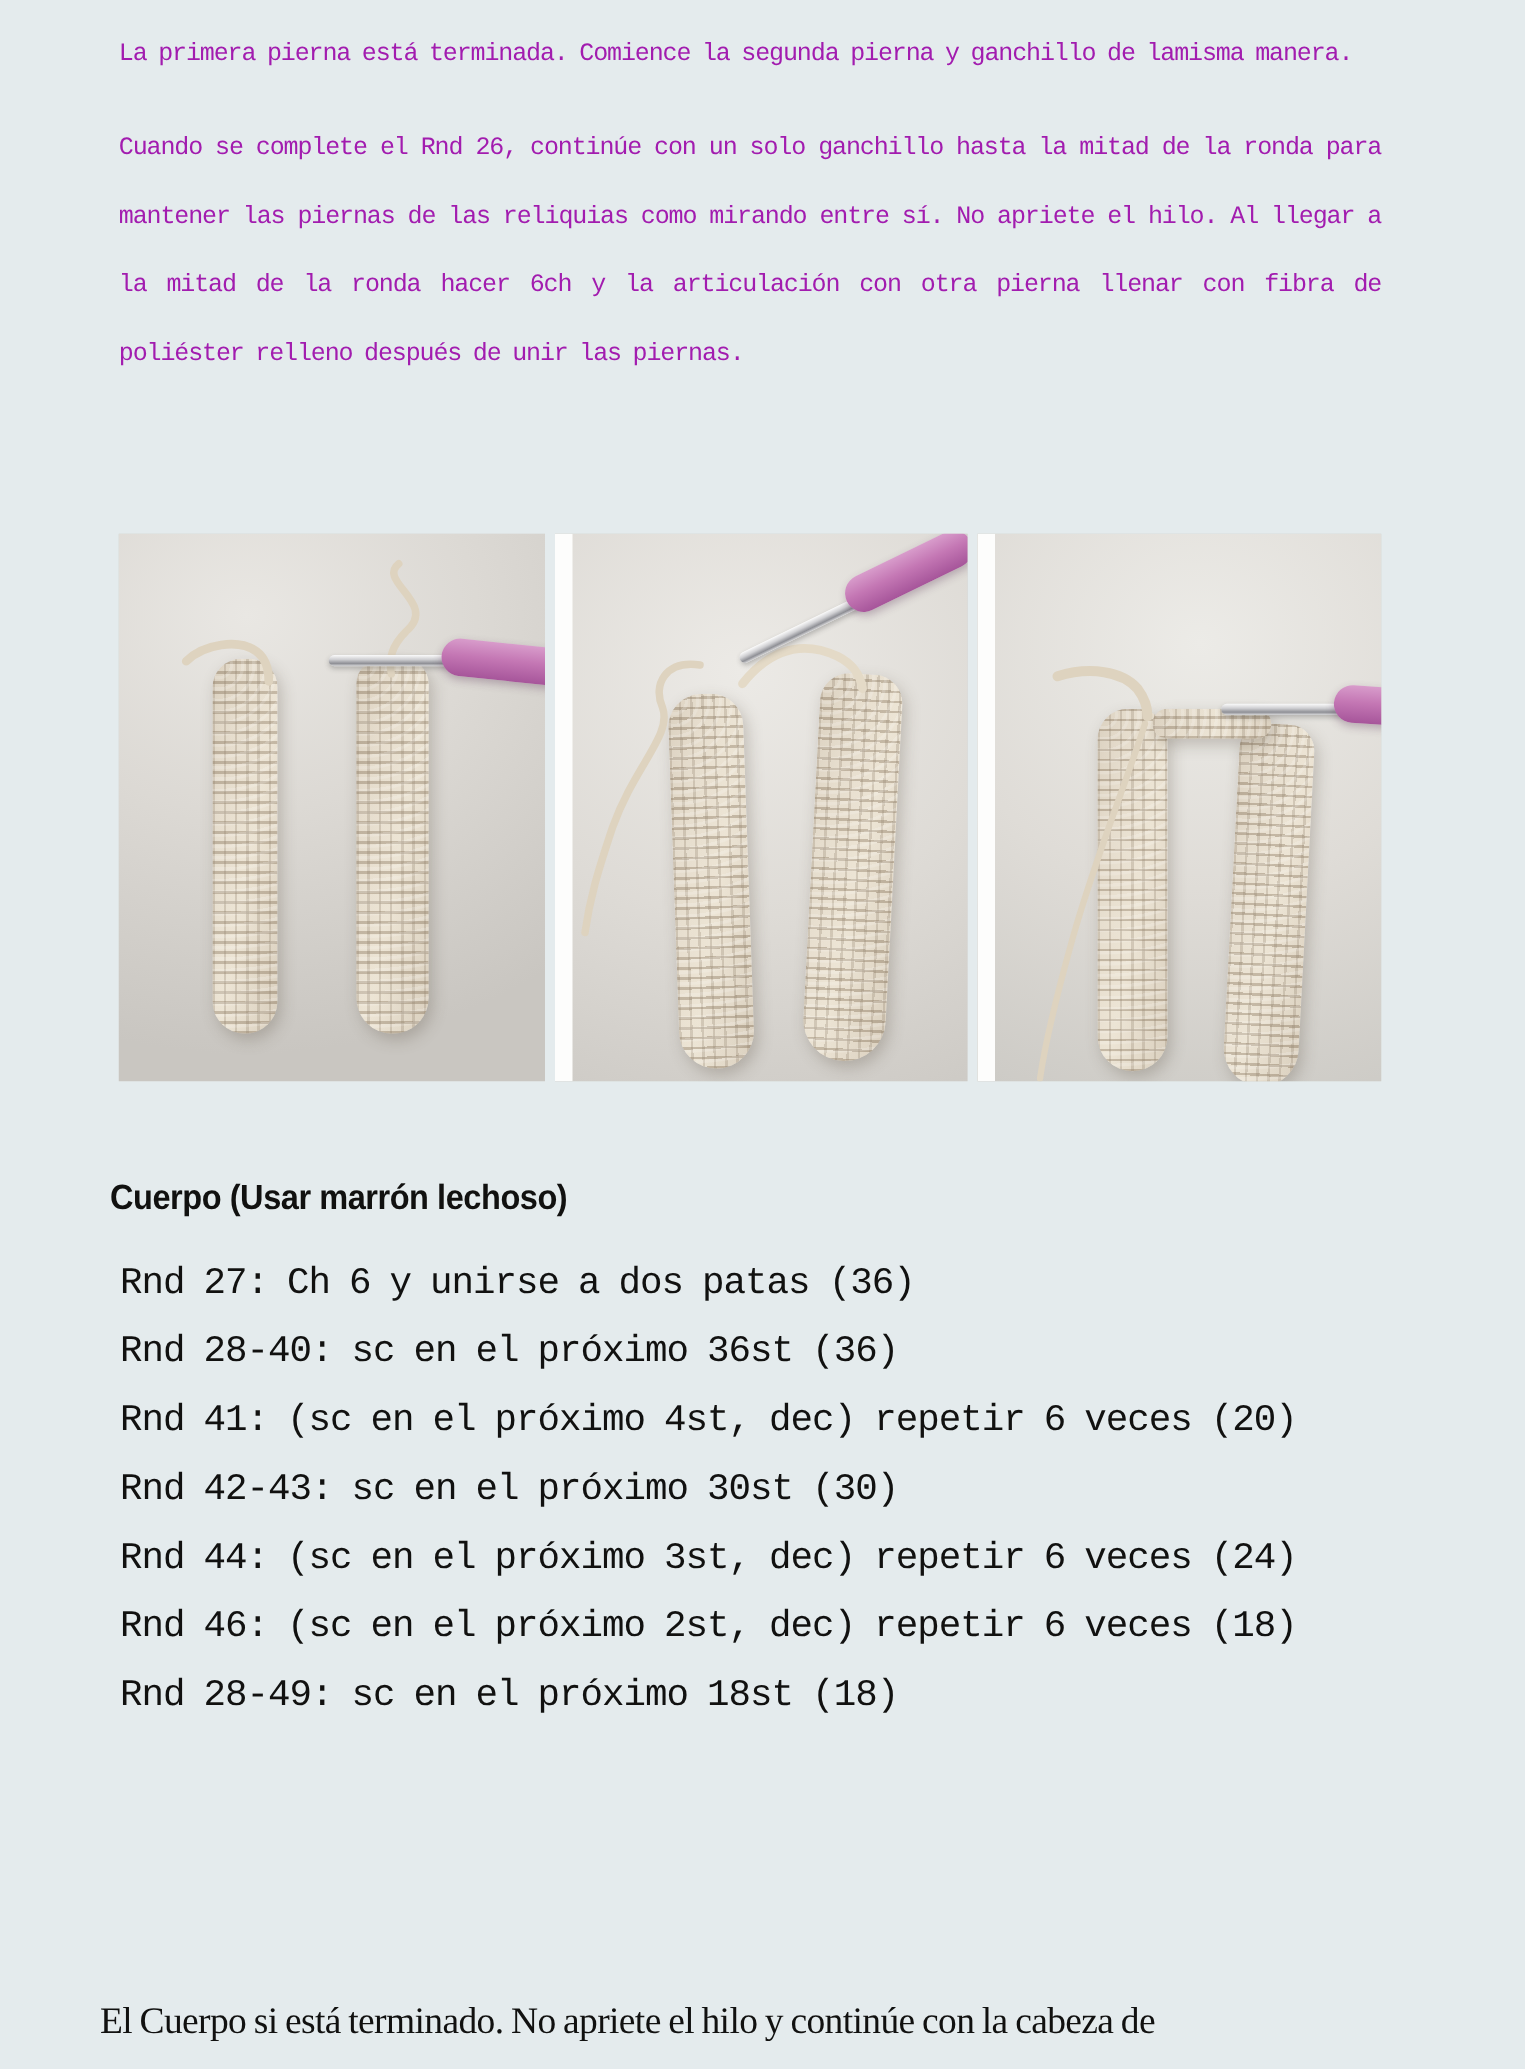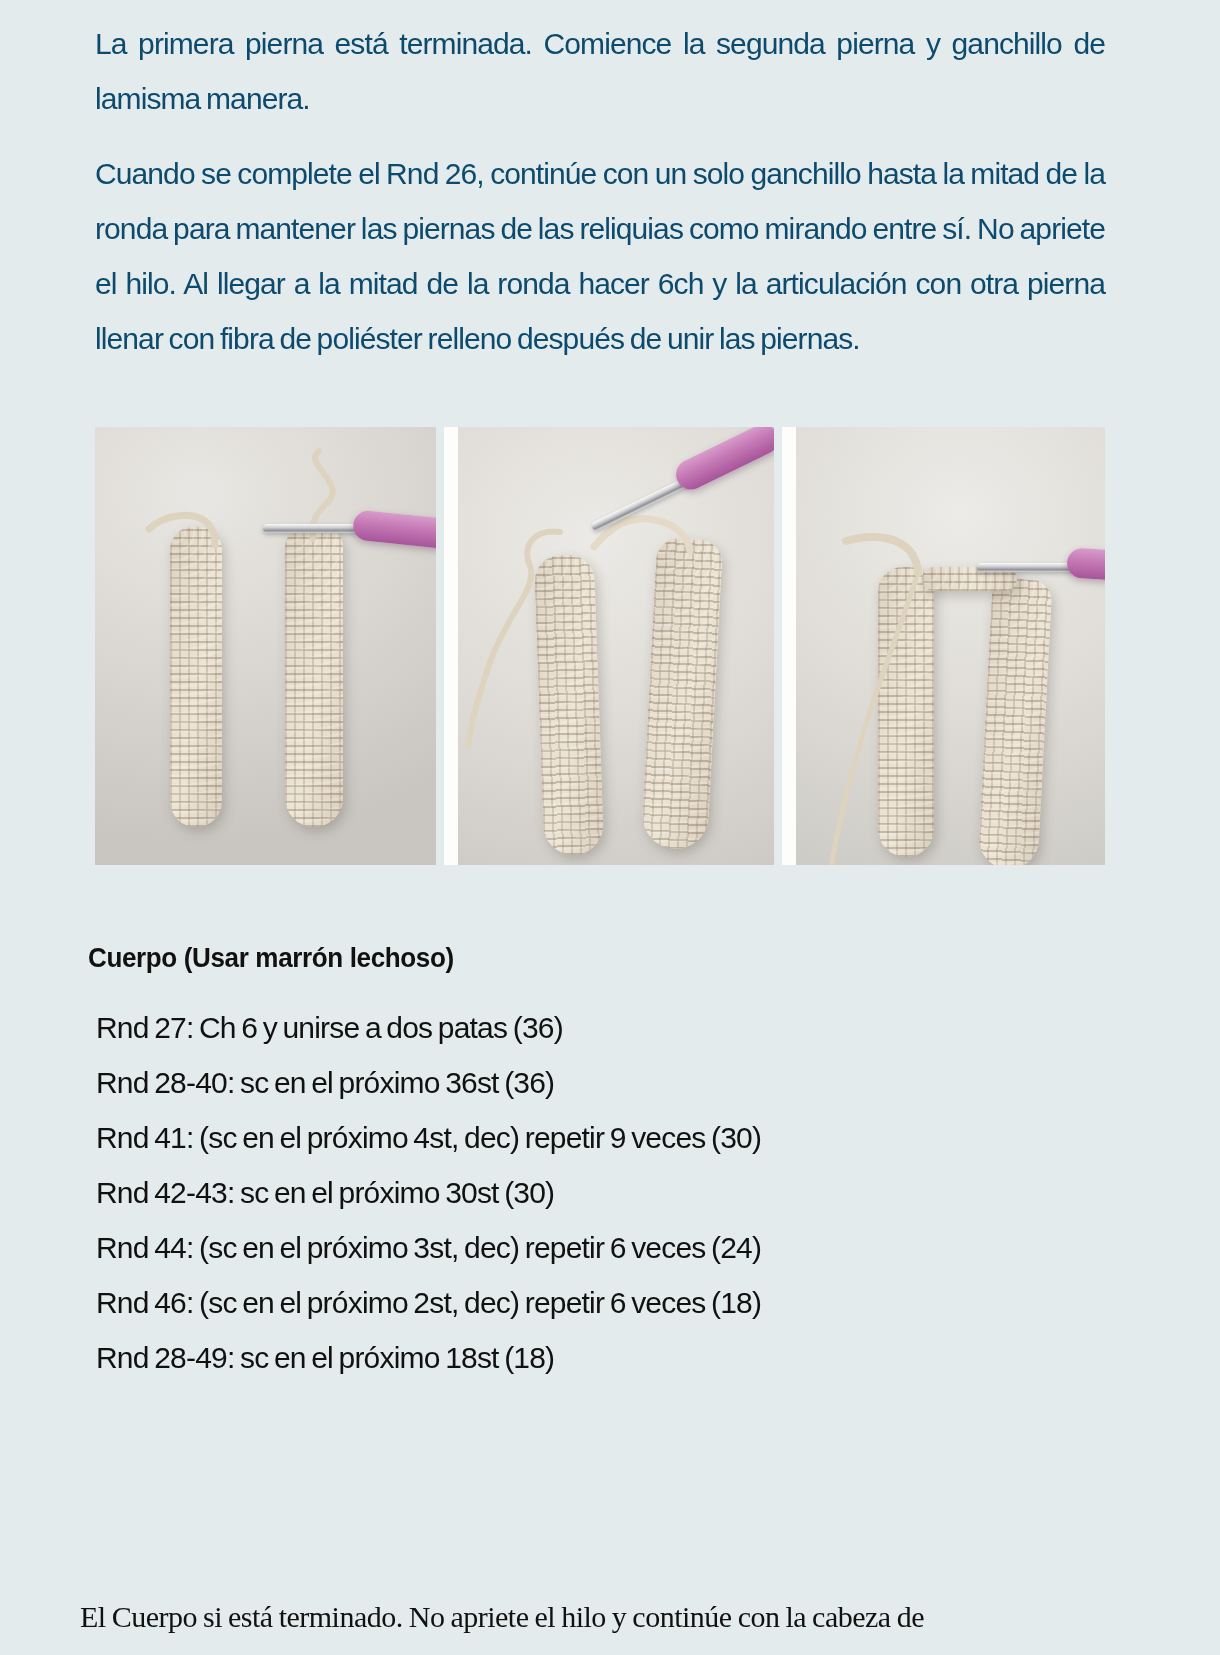--- a/index.html
+++ b/index.html
@@ -27,26 +27,26 @@
 
   .content {
     position: absolute;
     left: 95px;
     top: 16px;
     width: 1010px;
   }
 
   p.para {
     margin: 0 0 20px 0;
-    font-family: Liberation Sans, sans-serif;
-    font-size: 30px;
+    font-family: Liberation Mono, monospace;
+    font-size: 20px;
     line-height: 55px;
     text-align: justify;
     text-justify: inter-word;
-    color: #0c4a6e;
+    color: #a21caf;
     letter-spacing: -0.9px;
     word-spacing: -1.8px;
   }
 
   .para-2 { margin-bottom: 8px; }
 
   
   .photo-strip {
     position: absolute;
     left: 95px;
@@ -158,21 +158,21 @@
     transform-origin: left center;
   }
 
   .rounds {
     position: absolute;
     left: 96px;
     top: 1000px;
     width: 960px;
   }
   .round-line {
-    font-family: Liberation Sans, sans-serif;
+    font-family: Liberation Mono, monospace;
     font-size: 30px;
     line-height: 55px;
     color: #111110;
     letter-spacing: -0.8px;
     word-spacing: -2px;
     white-space: nowrap;
   }
 
   .closing {
     position: absolute;
@@ -256,21 +256,21 @@
       <div class="hook-shaft" style="left:195px; top:136px; width:110px;"></div>
       <div class="hook-handle" style="left:285px; top:124px; width:110px; transform:rotate(4deg);"></div>
     </div>
   </div>
 
   <div class="section-heading">Cuerpo (Usar marrón lechoso)</div>
 
   <div class="rounds">
     <div class="round-line">Rnd 27: Ch 6 y unirse a dos patas (36)</div>
     <div class="round-line">Rnd 28-40: sc en el próximo 36st (36)</div>
-    <div class="round-line">Rnd 41: (sc en el próximo 4st, dec) repetir 9 veces (30)</div>
+    <div class="round-line">Rnd 41: (sc en el próximo 4st, dec) repetir 6 veces (20)</div>
     <div class="round-line">Rnd 42-43: sc en el próximo 30st (30)</div>
     <div class="round-line">Rnd 44: (sc en el próximo 3st, dec) repetir 6 veces (24)</div>
     <div class="round-line">Rnd 46: (sc en el próximo 2st, dec) repetir 6 veces (18)</div>
     <div class="round-line">Rnd 28-49: sc en el próximo 18st (18)</div>
   </div>
 
   <div class="closing">El Cuerpo si está terminado. No apriete el hilo y continúe con la cabeza de</div>
 
 </div>
 

